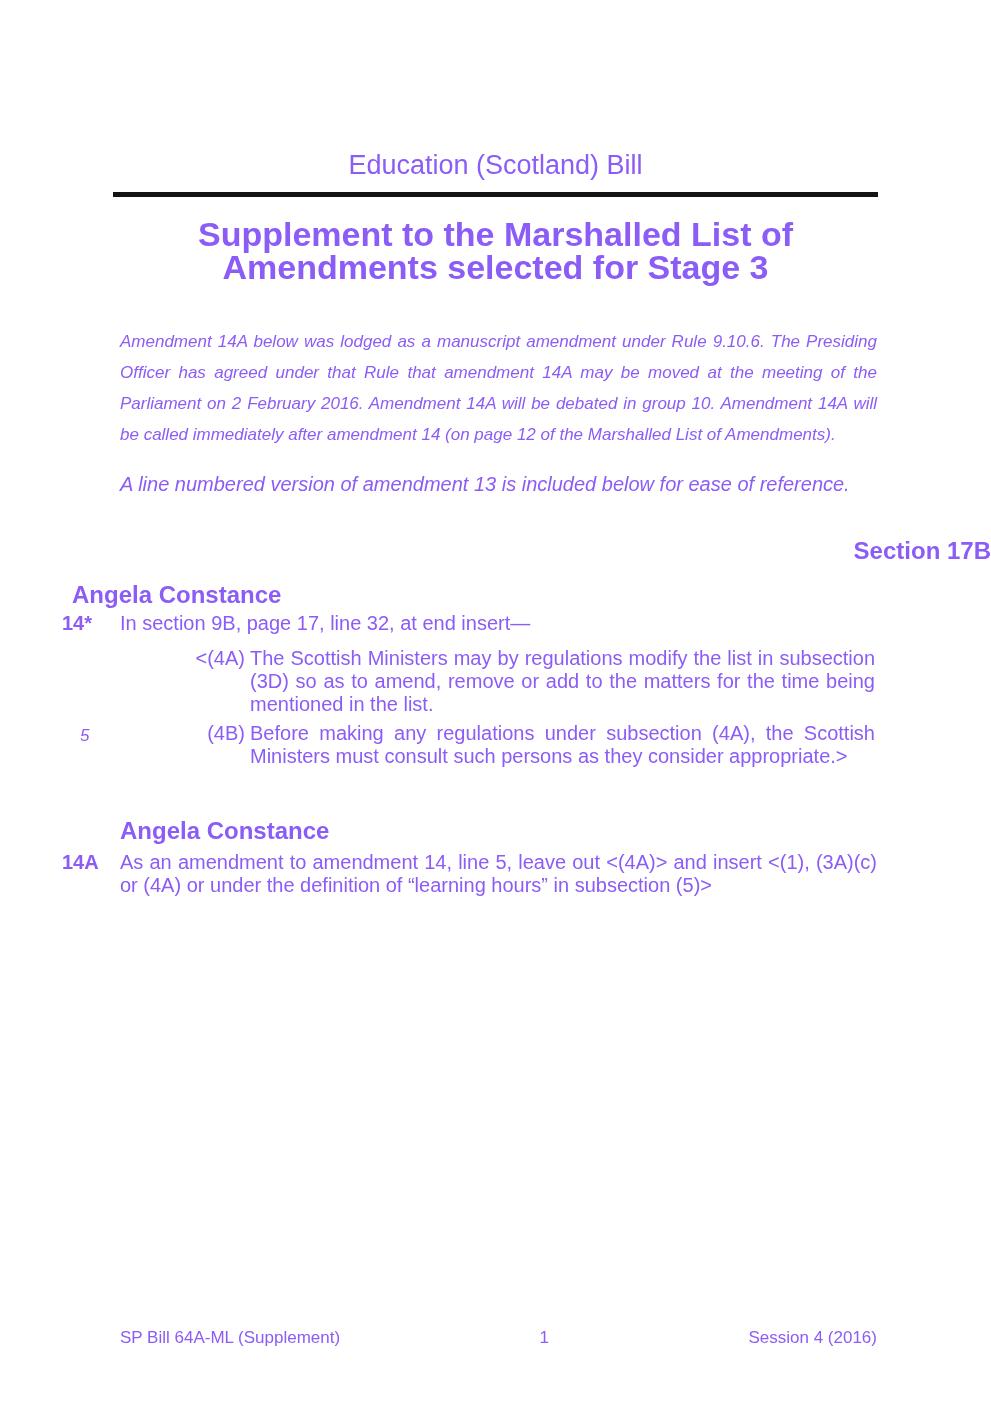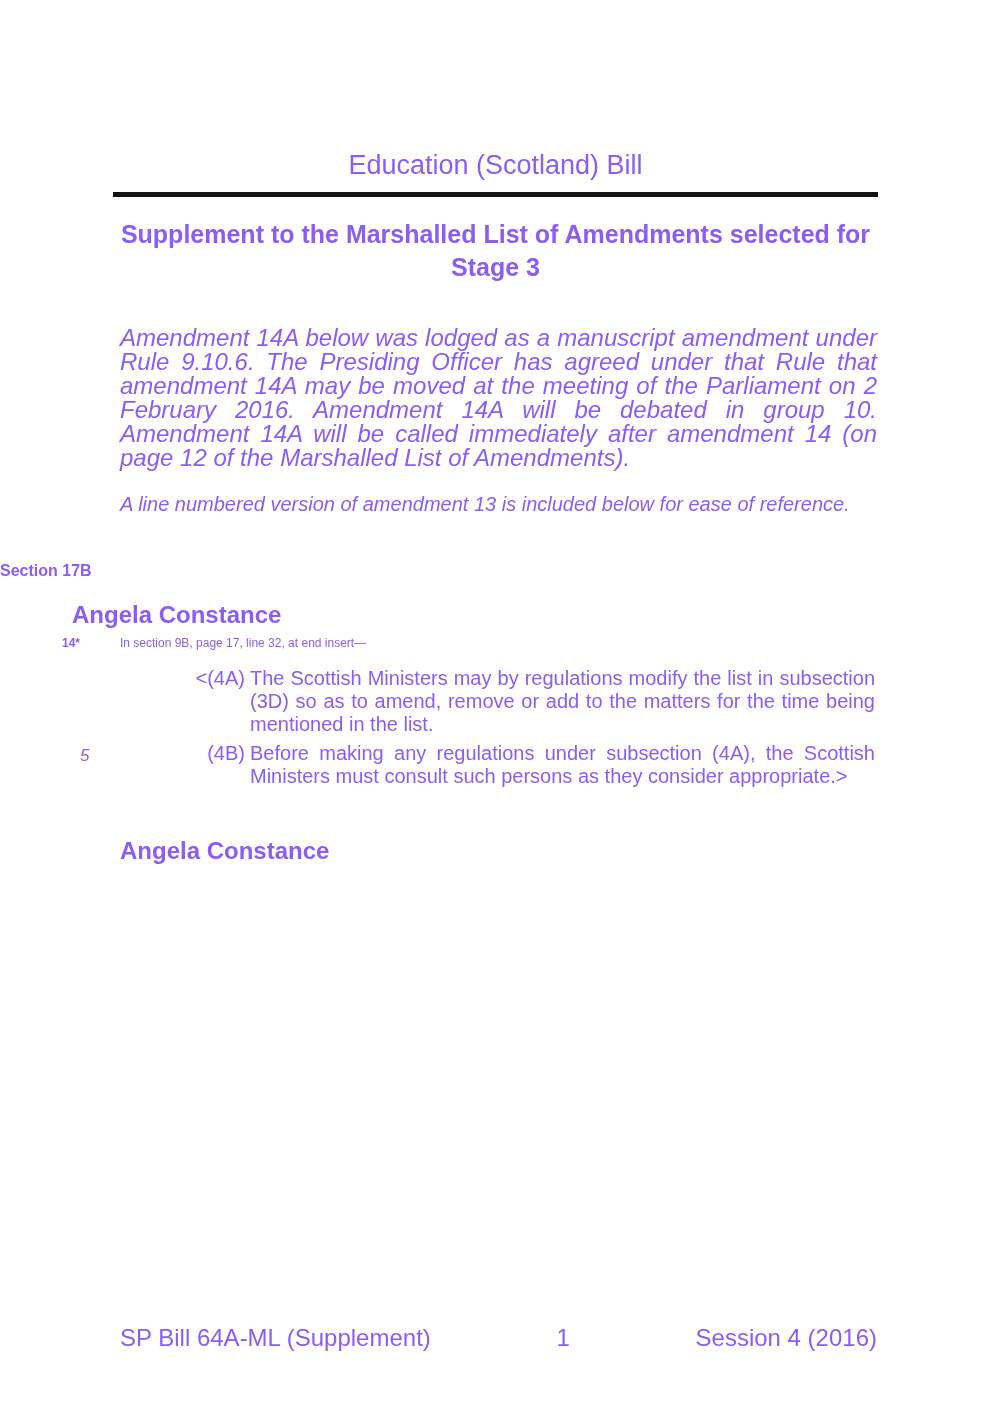--- a/index.html
+++ b/index.html
@@ -24,56 +24,56 @@
   .double-rule {
     width: 765px;
     height: 3px;
     margin: 11px auto 0;
     border-top: 3px solid #141414;
     border-bottom: 2px solid #141414;
   }
   .heading {
     width: 800px;
     margin: 21px auto 0;
-    font-size: 25px;
+    font-size: 34px;
     line-height: 33px;
     font-weight: 700;
     text-align: center;
   }
   .intro {
     margin: 42px 114px 0 120px;
     font-style: italic;
-    font-size: 24px;
-    line-height: 24px;
+    font-size: 17px;
+    line-height: 31px;
     text-align: justify;
   }
   .intro-note {
     margin: 23px 114px 0 120px;
     font-style: italic;
     font-size: 20px;
     line-height: 23.5px;
   }
   .section-heading {
     margin-top: 42px;
-    font-size: 16px;
+    font-size: 24px;
     line-height: 24px;
     font-weight: 700;
-    text-align: left;
+    text-align: right;
   }
   .sponsor {
     font-size: 24px;
     line-height: 24px;
     font-weight: 700;
   }
   .sponsor-1 { margin: 20px 0 0 72px; }
   .sponsor-2 { margin: 51px 0 0 120px; }
   .amendment {
     position: relative;
     margin: 5px 114px 0 120px;
-    font-size: 12px;
+    font-size: 20px;
     line-height: 23px;
   }
   .amendment-14a { margin-top: 8px; }
   .amd-num {
     position: absolute;
     left: -58px;
     top: 0;
     font-weight: 700;
   }
   .amd-text { text-align: justify; }
@@ -100,21 +100,21 @@
     font-size: 17px;
   }
   .footer {
     position: absolute;
     top: 1294px;
     left: 120px;
     right: 114px;
     display: flex;
     justify-content: space-between;
     align-items: flex-start;
-    font-size: 24px;
+    font-size: 17px;
     line-height: 24px;
   }
 </style>
 </head>
 <body>
 
 <div class="page">
 
   <div class="bill-title">Education (Scotland) Bill</div>
 
@@ -141,20 +141,24 @@
   </div>
 
   <div class="subitem subitem-4b">
     <span class="line-num">5</span>
     <span class="sub-label">(4B)</span>
     <p class="sub-text">Before making any regulations under subsection (4A), the Scottish Ministers must consult such persons as they consider appropriate.&gt;</p>
   </div>
 
   <div class="sponsor sponsor-2">Angela Constance</div>
 
+  <div class="amendment amendment-14a">
+    <span class="amd-num">14A</span>
+    <p class="amd-text">As an amendment to amendment 14, line 5, leave out &lt;(4A)&gt; and insert &lt;(1), (3A)(c) or (4A) or under the definition of “learning hours” in subsection (5)&gt;</p>
+  </div>
 
   <div class="footer">
     <span>SP Bill 64A-ML (Supplement)</span>
     <span>1</span>
     <span>Session 4 (2016)</span>
   </div>
 
 </div>
 
 </body></html>

